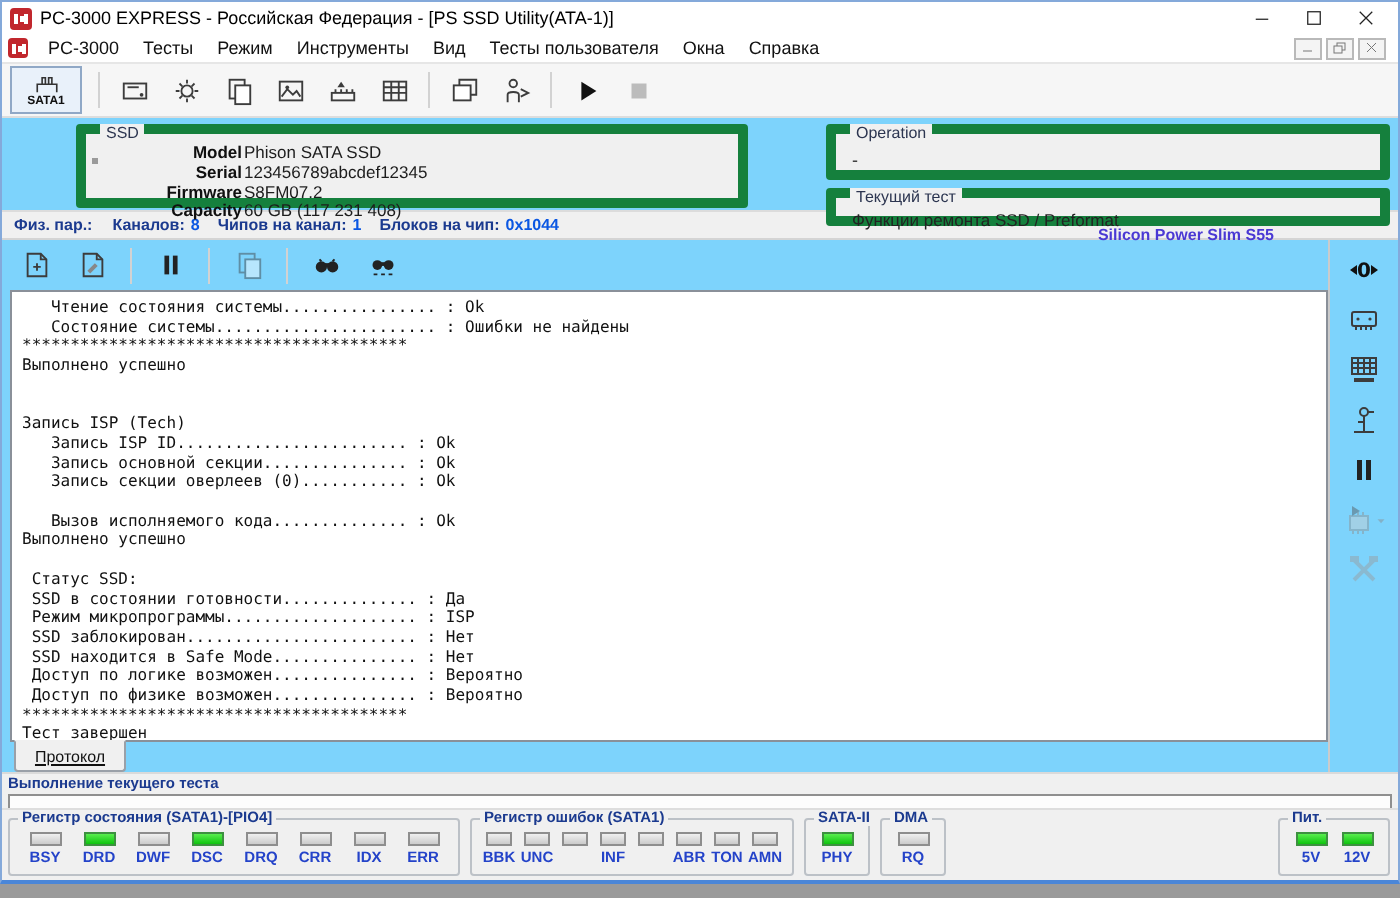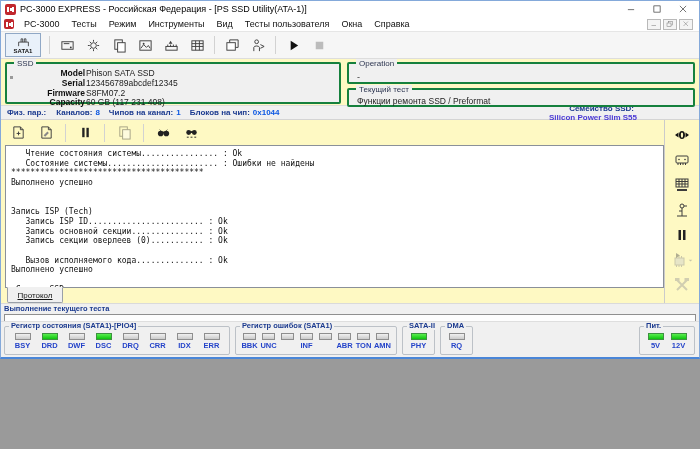--- a/index.html
+++ b/index.html
@@ -1,19 +1,19 @@
 <!DOCTYPE html>
 <html><head>
 <meta charset="utf-8">
 <style>
   * { box-sizing: border-box; margin: 0; padding: 0; }
   html,body { width:700px; height:449px; overflow:hidden; }
   body { font-family:"Liberation Sans", sans-serif; background:#9a9a9a; }
-  .window { width:700px; height:359px; display:flex; flex-direction:column;
-            border:1px solid #84a9da; border-bottom:2px solid #4a86d8; background:#fef9c3; }
+  .window { width:700px; height:442px; display:flex; flex-direction:column;
+            border:1px solid #84a9da; border-bottom:2px solid #4a86d8; background:#7dd3fc; }
 
   
   .titlebar { height:16px; background:#fff; display:flex; align-items:center; padding:0 4px; flex:0 0 auto; }
   .appicon { width:11px; height:11px; border-radius:2px; background:#c1272d; margin-right:4px; position:relative; flex:0 0 auto; }
   .appicon::after { content:""; position:absolute; left:2px; top:3px; width:7px; height:5px;
        background:linear-gradient(#fff,#fff) left/2px 5px no-repeat, linear-gradient(#fff,#fff) center/2px 3px no-repeat, linear-gradient(#fff,#fff) right/2px 5px no-repeat; }
   .wtitle { font-size:9px; color:#000; white-space:nowrap; }
   .wincontrols { margin-left:auto; display:flex; gap:14px; padding-right:6px; }
   .wc { width:12px; height:12px; display:flex; align-items:center; justify-content:center; }
 
@@ -29,21 +29,21 @@
   .tbtn { min-width:26px; height:23px; display:flex; align-items:center; justify-content:center; }
   .tbtn.dis { opacity:.45; }
   .sata-btn { width:36px; height:24px; border:1px solid #90a8c6; background:#e9f1fa; display:flex; flex-direction:column; align-items:center; justify-content:center; margin-right:4px; }
   .sata-btn .lbl { font-size:6px; font-weight:bold; color:#111; line-height:6px; }
   .sep { width:1px; height:18px; background:#d2d2d2; margin:0 4px; }
   .icon { display:inline-flex; }
   .icon svg { display:block; }
 
   
   .inforow { height:46px; display:flex; gap:6px; padding:3px 4px 1px; flex:0 0 auto; }
-  .gbox { position:relative; border:2px solid #15803d; border-radius:2px; background:#f0f0f0; }
+  .gbox { position:relative; border:5px solid #15803d; border-radius:2px; background:#f0f0f0;margin-left:33px; }
   .gtitle { position:absolute; top:-5px; left:7px; background:#f0f0f0; padding:0 3px; font-size:8px; color:#2c3550; line-height:9px; }
   .ssdbox { width:336px; }
   .ssdmark { position:absolute; left:3px; top:12px; width:3px; height:3px; background:#9a9a9a; }
   .ssdgrid { display:grid; grid-template-columns:68px 1fr; column-gap:1px; padding:5px 2px 0 10px; font-size:8.5px; line-height:9.8px; }
   .flabel { text-align:right; font-weight:bold; color:#101010; }
   .fvalue { color:#1d1d1d; }
   .rightcol { flex:1; display:flex; flex-direction:column; gap:4px; }
   .curbox { height:19px; }
   .curval { font-size:8.5px; color:#222; padding:7px 0 0 8px; line-height:9px; }
   .opbox { flex:1; }

